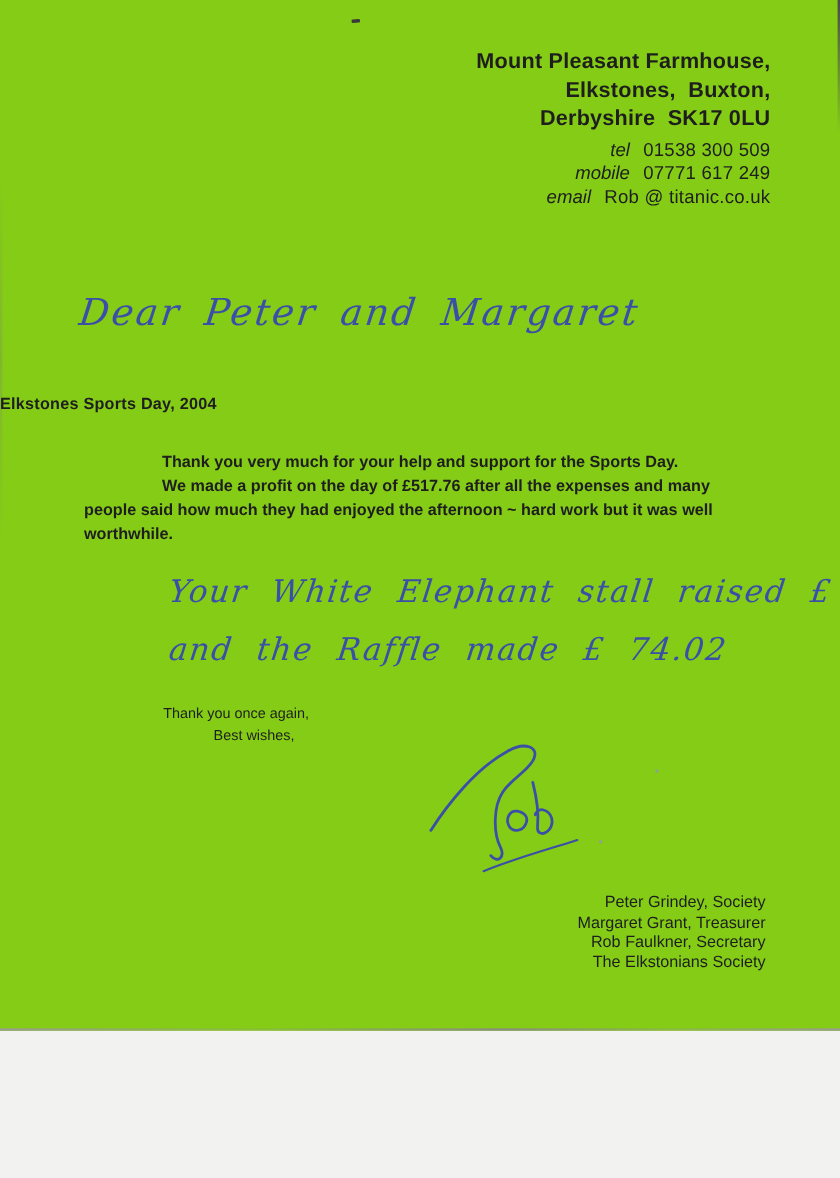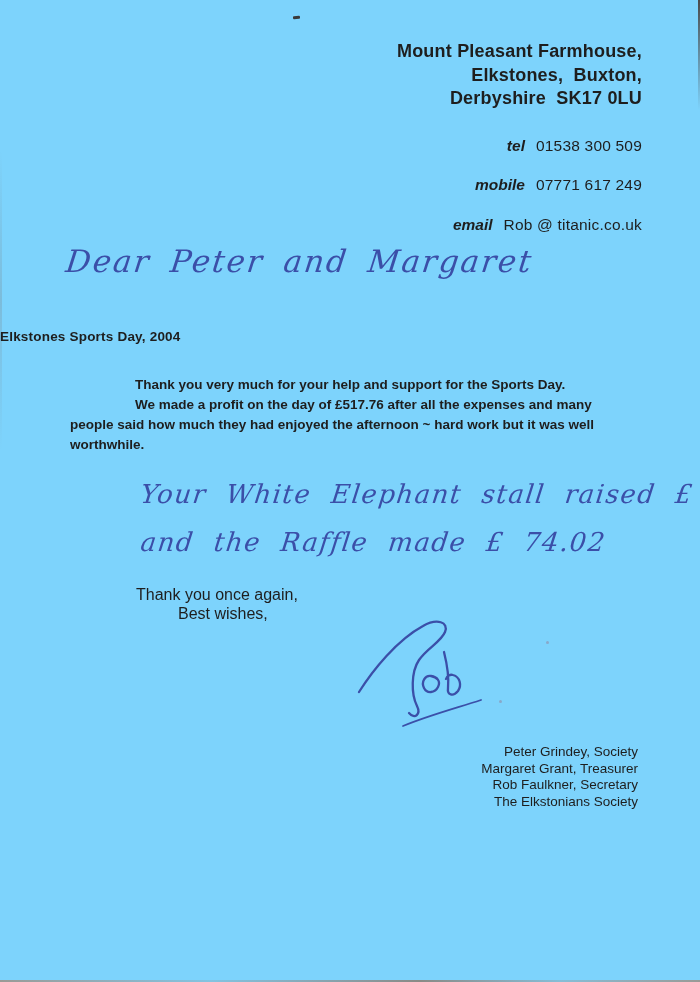--- a/index.html
+++ b/index.html
@@ -3,22 +3,22 @@
 <meta charset="utf-8">
 <style>
   html, body { margin: 0; padding: 0; }
   body {
     width: 700px; height: 982px;
     background: #f2f2f0;
     font-family: "Liberation Sans", sans-serif;
   }
   .page {
     position: relative;
-    width: 700px; height: 982px;
-    background: #7dd3fc;
+    width: 700px; height: 859px;
+    background: #84cc16;
     overflow: hidden;
     color: #1e1e1e;
   }
   .typed { font-family: "Liberation Sans", sans-serif; color: #1e1e1e; }
   .hand {
     font-family: "DejaVu Serif", serif;
     font-style: italic;
     color: #3b4fa8;
     transform: skewX(-7deg);
     transform-origin: left bottom;
@@ -32,21 +32,21 @@
   }
   .letterhead .addr-line {
     font-weight: 700; font-size: 18px; line-height: 23.5px;
     white-space: pre-wrap; letter-spacing: 0.2px;
   }
   .letterhead .contacts { margin-top: 5px; }
   .contact-row {
     display: flex; justify-content: flex-end; align-items: baseline;
     font-size: 15.5px; line-height: 19.5px;
   }
-  .contact-label { font-style: italic; font-weight: 700; margin-right: 11px; margin-top: 20px; }
+  .contact-label { font-style: italic; font-weight: 400; margin-right: 11px; }
   .contact-value { font-weight: 400; letter-spacing: 0.2px; }
 
   
   .salutation {
     position: absolute; left: 64px; top: 243px;
     font-size: 31px; letter-spacing: 2px; word-spacing: 8px;
   }
 
   
   .subject {
@@ -66,21 +66,21 @@
   
   .hand-note { position: absolute; left: 138px; top: 470px; }
   .hand-note .hand-line {
     font-size: 26px; letter-spacing: 1.5px; word-spacing: 10px;
     height: 48px; line-height: 48px;
   }
 
   
   .closing {
     position: absolute; left: 136px; top: 585px;
-    font-size: 16px; line-height: 19px;
+    font-size: 12px; line-height: 19px;
   }
   .closing .closing-line-2 { padding-left: 42px; }
 
   
   .signature { position: absolute; left: 345px; top: 612px; width: 150px; height: 120px; }
   .signature svg { display: block; }
   .ink-speck { position: absolute; width: 3px; height: 3px; border-radius: 50%; background: #8d97b5; opacity: 0.7; }
   .speck-1 { left: 546px; top: 641px; }
   .speck-2 { left: 499px; top: 700px; }
 

